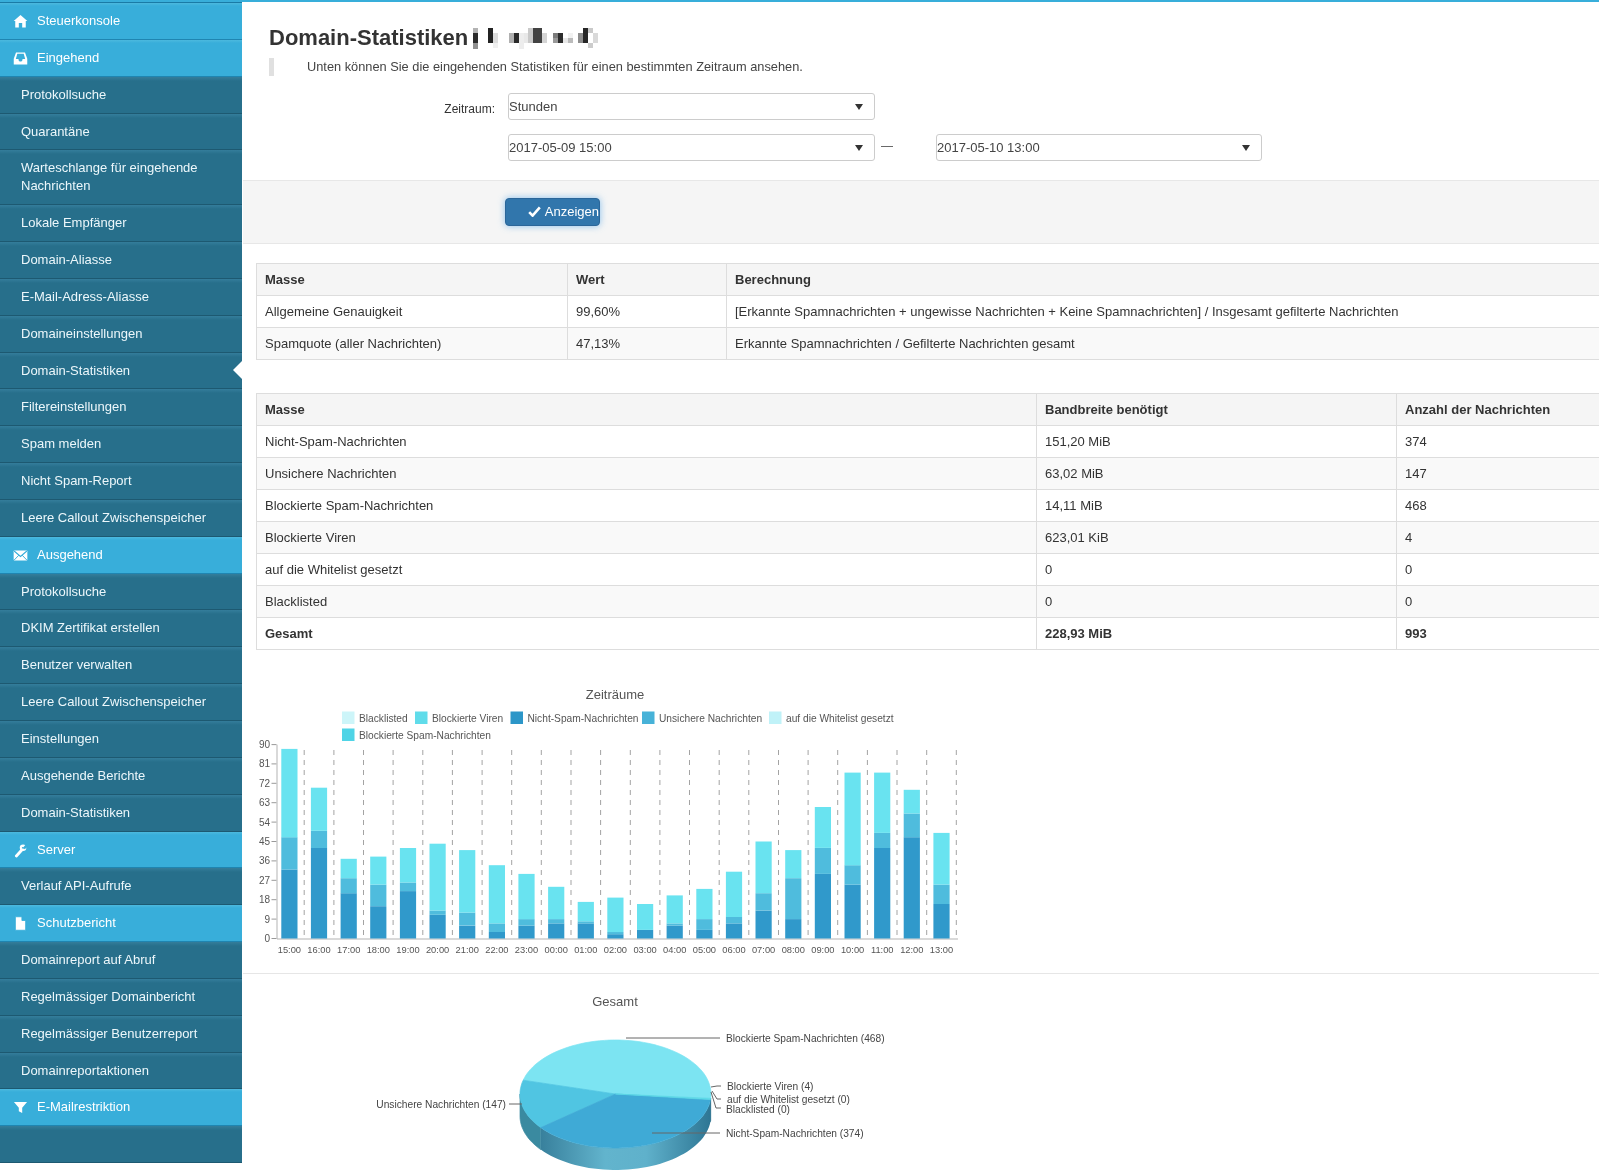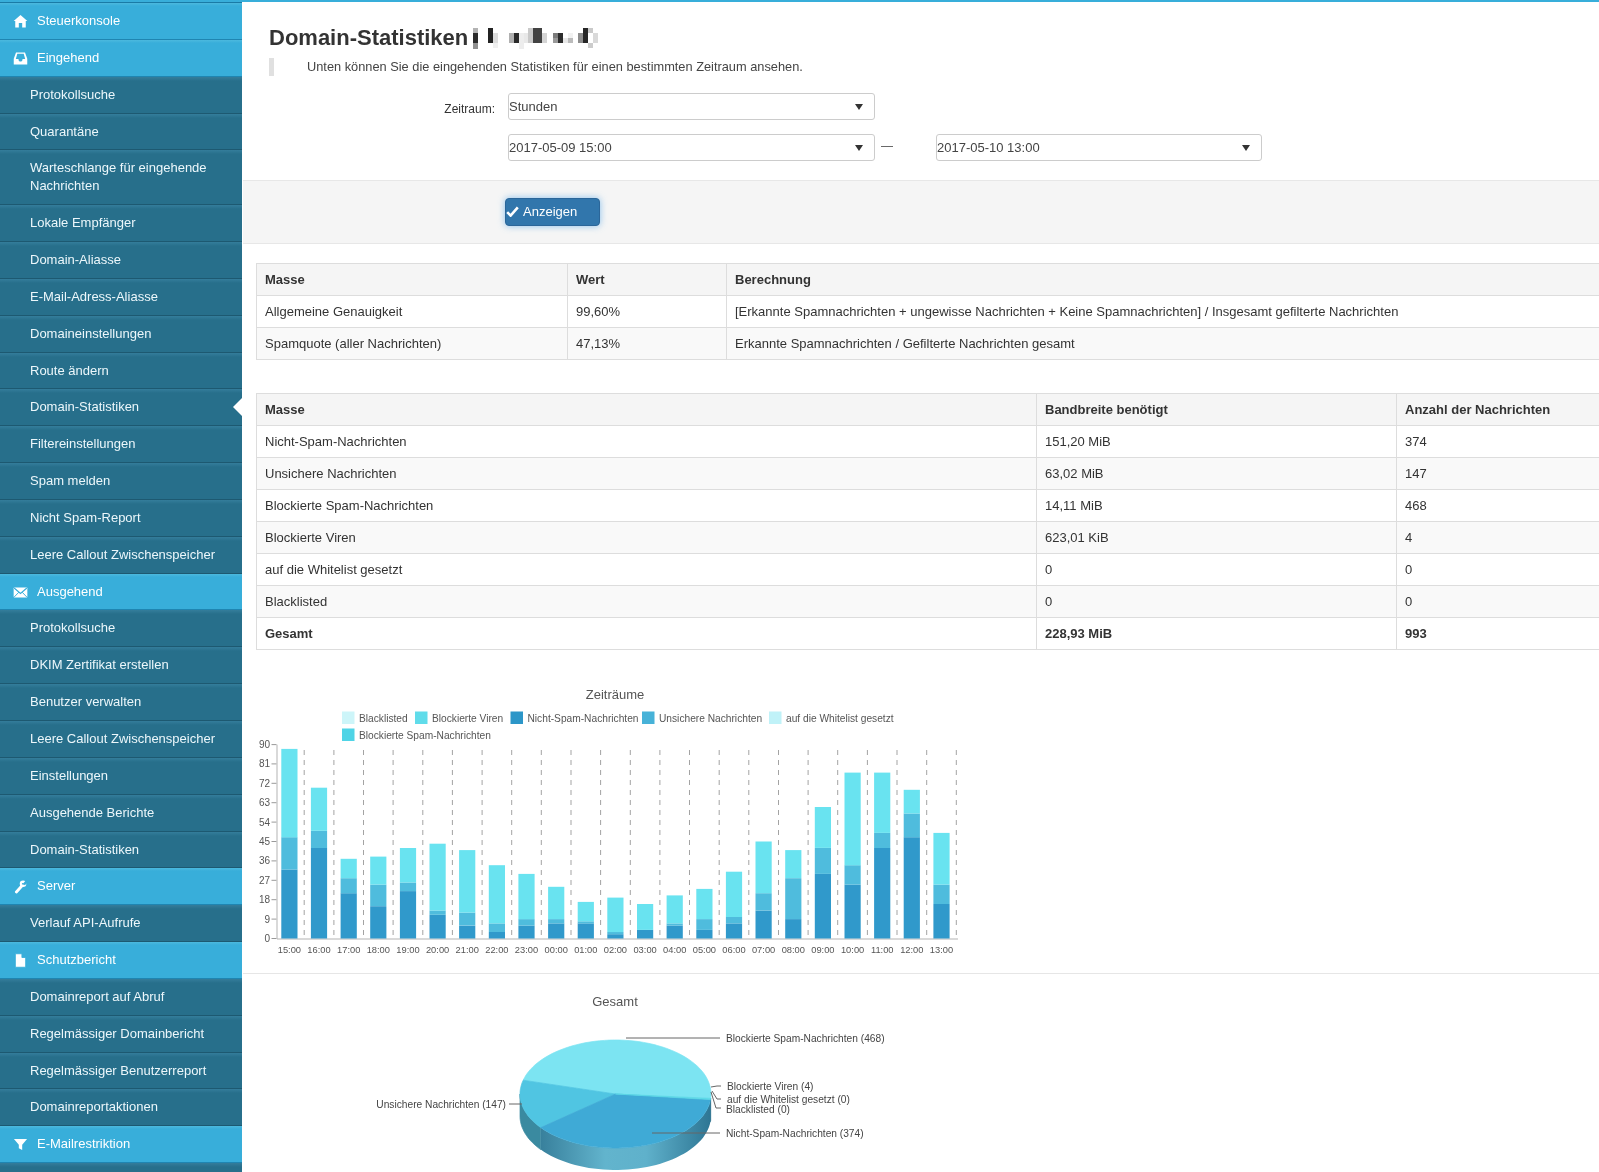--- a/index.html
+++ b/index.html
@@ -2,40 +2,40 @@
 <html><head>
 <meta charset="utf-8">
 <style>
 * { margin:0; padding:0; box-sizing:border-box; -webkit-font-smoothing:antialiased; }
 html,body { width:1599px; height:1172px; overflow:hidden; background:#fff;
   font-family:"Liberation Sans", sans-serif; }
 #topbar { position:absolute; left:0; top:0; width:1599px; height:2px; background:#38aeda; z-index:10; }
 #sidebar { position:absolute; left:0; top:2px; width:242px; height:1158px; background:#276f8b; z-index:5; }
 #sidebar ul { list-style:none; border-top:1px solid #1a7ba6; }
 #sidebar li { position:relative; height:36.85px; line-height:35.9px; color:#ecf7fb; font-size:13px;
-  border-bottom:1px solid #1d5971; padding-left:30px; white-space:nowrap; overflow:visible;
+  border-bottom:1px solid #1d5971; padding-left:21px; white-space:nowrap; overflow:visible;
   background:linear-gradient(#347d9b 0px, #276f8b 4px); }
 #sidebar li.hdr { background:linear-gradient(#4cb9de 0px, #38aeda 3px); border-bottom:1px solid #1f85b1; padding-left:37px; color:#fff; }
 #sidebar li.hdr .ico { position:absolute; left:13px; top:11px; width:15px; height:15px; }
 #sidebar li.wrap2 { height:54.8px; line-height:18px; padding-top:8.6px; }
 #sidebar li.active .caret { position:absolute; right:0; top:50%; margin-top:-9px; width:9px; height:18px; }
 #content { position:absolute; left:242px; top:2px; width:1357px; height:1170px; background:#fff; }
 .abs { position:absolute; }
 h1 { position:absolute; left:27px; top:23px; font-size:22px; font-weight:bold; color:#333; letter-spacing:0; }
 #subbar { position:absolute; left:27px; top:56px; width:5px; height:18px; background:#e0e0e0; }
 #subtitle { position:absolute; left:41px; top:57px; font-size:12.8px; color:#444;margin-left:24px; }
 .flabel { position:absolute; font-size:12px; color:#333; }
 .sel { position:absolute; height:27px; border:1px solid #ccc; border-radius:3px; background:#fff;
   font-size:13px; color:#444; line-height:25px; }
 .sel .arr { position:absolute; right:11px; top:10px; width:0; height:0;
   border-left:4px solid transparent; border-right:4px solid transparent; border-top:6px solid #333; }
 #grayband { position:absolute; left:1px; top:178px; width:1356px; height:64px; background:#f5f5f5;
   border-top:1px solid #e7e7e7; border-bottom:1px solid #e7e7e7; }
 #btn { position:absolute; left:262px; top:17px; width:95px; height:28px; background:#3176ac;
-  border:1px solid #2b6699; border-radius:4px; color:#fff; font-size:13px; text-align:left; line-height:26px;
+  border:1px solid #2b6699; border-radius:4px; color:#fff; font-size:13px; text-align:right; line-height:26px;
   box-shadow:0 0 7px rgba(102,175,233,.75); }
 table { border-collapse:collapse; font-size:13px; color:#333; table-layout:fixed; }
 table td, table th { border:1px solid #ddd; padding:6px 8px; line-height:19px; text-align:left; font-weight:normal; vertical-align:middle; }
 table th { font-weight:bold; background:#f5f5f5; }
 tr.alt td { background:#f9f9f9; }
 .tbl { position:absolute; left:14px; width:1350px; }
 .b { font-weight:bold; }
 #hr1 { position:absolute; left:1px; top:971px; width:1356px; height:1px; background:#e6e6e6; }
 svg text { font-family:"Liberation Sans", sans-serif; }
 </style>
@@ -50,21 +50,20 @@
 <li class="hdr"><svg class="ico" viewBox="0 0 16 16">
           <path fill="#fff" d="M3.2 1.5 L12.8 1.5 L15.2 8.2 L15.2 14.5 L0.8 14.5 L0.8 8.2 Z M4.6 3 L3 8.4 L5.9 8.4 L5.9 9.3 C5.9 10.4 6.8 11.3 8 11.3 C9.2 11.3 10.1 10.4 10.1 9.3 L10.1 8.4 L13 8.4 L11.4 3 Z" fill-rule="evenodd"></path>
         </svg>Eingehend</li>
 <li>Protokollsuche</li>
 <li>Quarantäne</li>
 <li class="wrap2">Warteschlange für eingehende<br>Nachrichten</li>
 <li>Lokale Empfänger</li>
 <li>Domain-Aliasse</li>
 <li>E-Mail-Adress-Aliasse</li>
 <li>Domaineinstellungen</li>
-<li>Route ändern</li>
 <li class="active">Domain-Statistiken<svg class="caret" viewBox="0 0 9 18">
           <path fill="#fff" d="M9 0 L9 18 L0 9 Z"></path>
         </svg></li>
 <li>Filtereinstellungen</li>
 <li>Spam melden</li>
 <li>Nicht Spam-Report</li>
 <li>Leere Callout Zwischenspeicher</li>
 <li class="hdr"><svg class="ico" viewBox="0 0 16 16">
           <rect x="0.7" y="2.6" width="14.6" height="10.8" rx="0.8" fill="#fff"></rect>
           <path d="M1.2 3.2 L8 9 L14.8 3.2" fill="none" stroke="#38aeda" stroke-width="1.2"></path>

